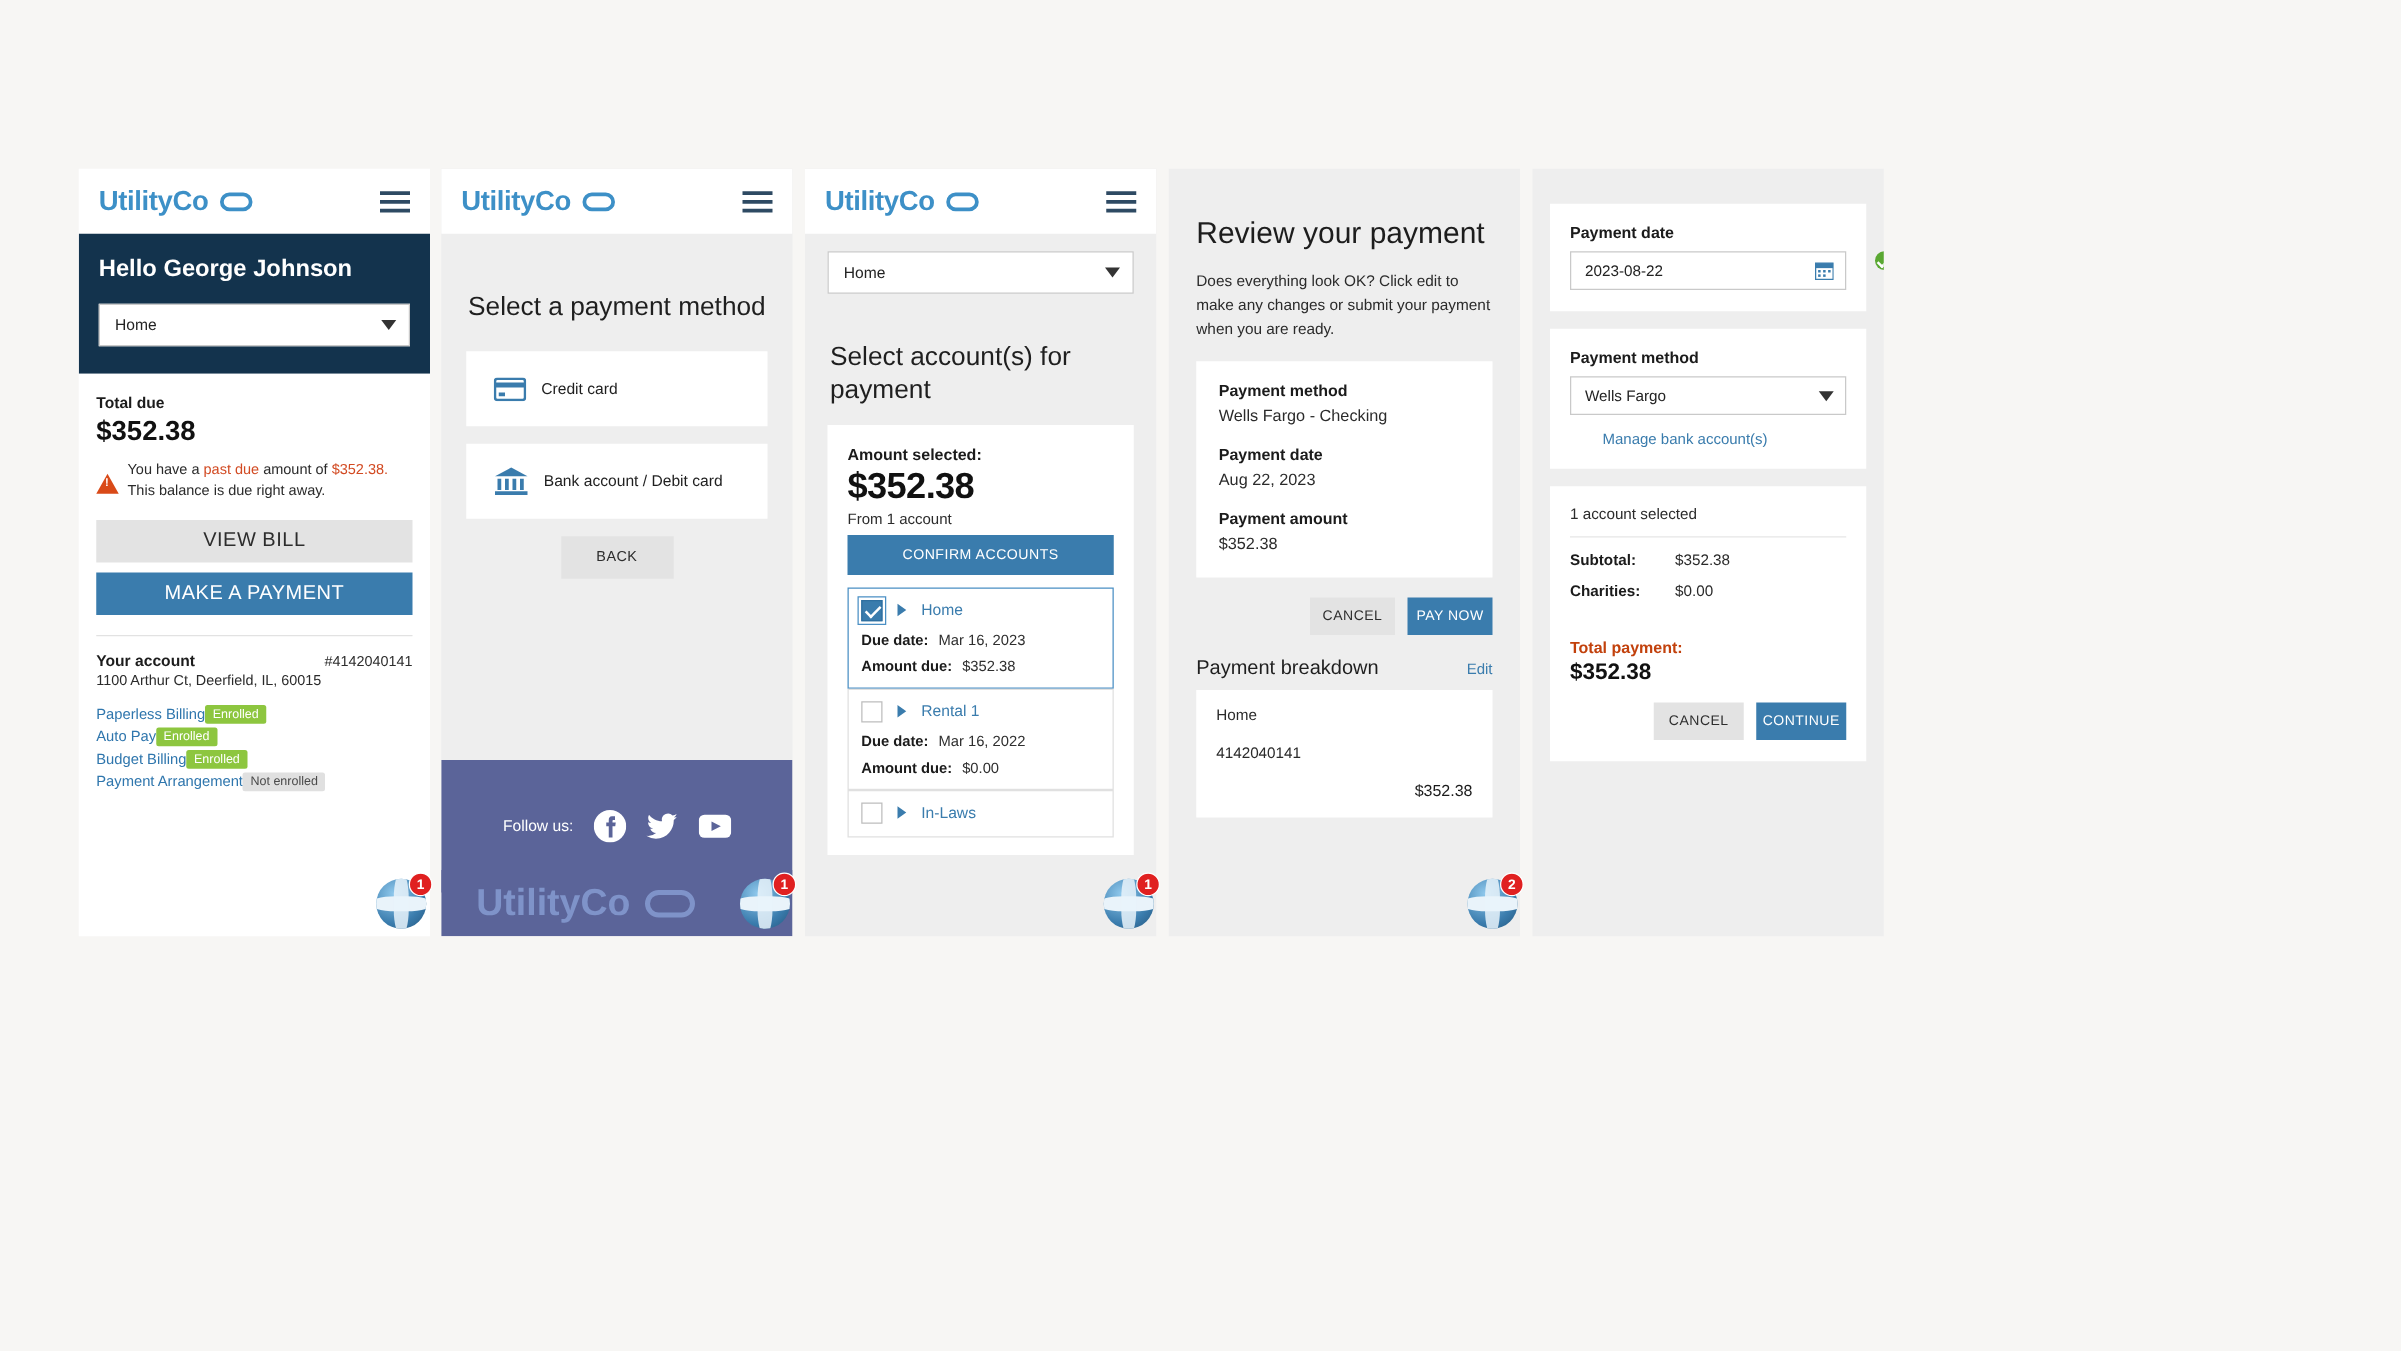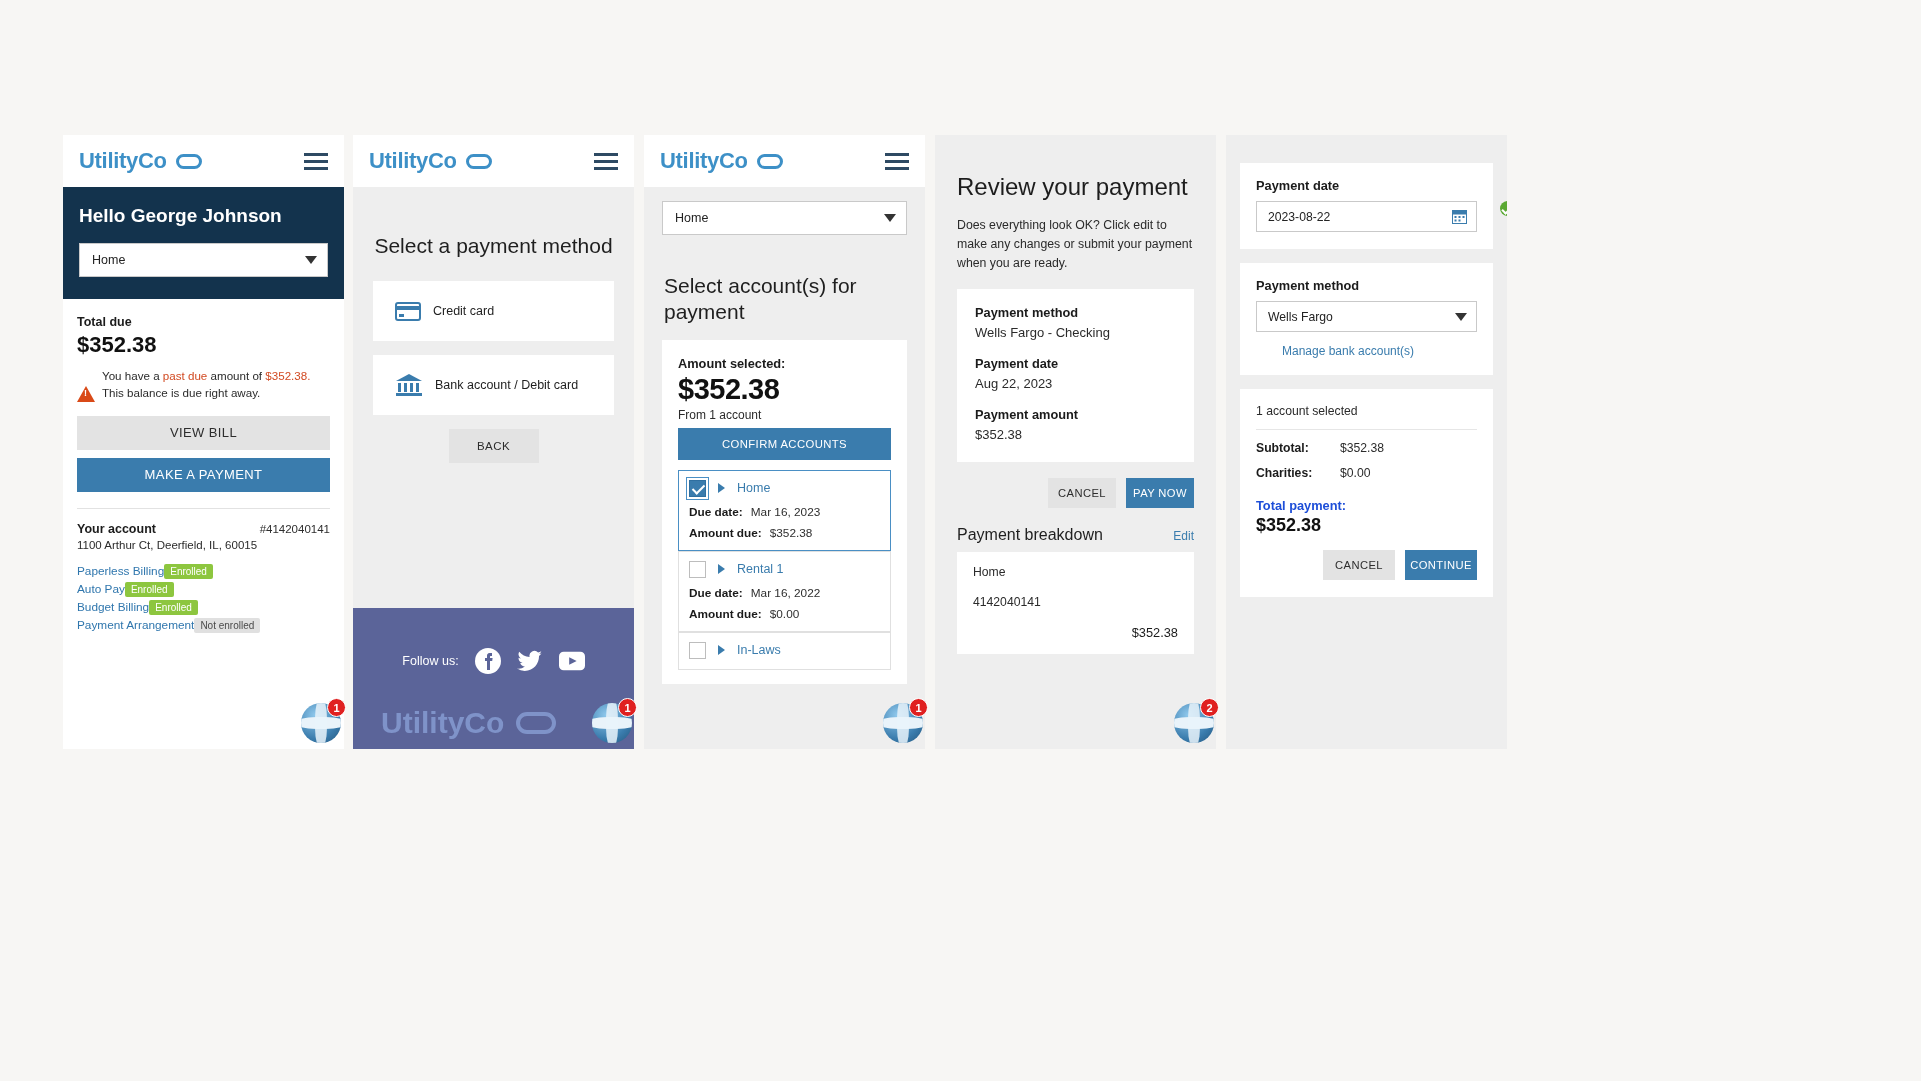--- a/index.html
+++ b/index.html
@@ -57,26 +57,26 @@
   .hero-title { color: #fff; font-size: 19px; font-weight: bold; margin-bottom: 16px; }
   .select-box {
     background: #fff; border: 1px solid #c9c9c9; height: 34px;
     display: flex; align-items: center; justify-content: space-between;
     padding: 0 10px 0 12px; font-size: 12.5px; color: #232323;
   }
   .caret { width:0;height:0;border-left:6px solid transparent;border-right:6px solid transparent;border-top:8px solid #333; }
   .card-body { background:#fff; padding: 16px 14px 0; }
   .sub-label { font-size: 12.5px; font-weight: bold; color:#1c1c1c; }
   .big-amt { font-size: 22px; font-weight: bold; color: #111; margin: 3px 0 9px; }
-  .pastdue-row { display:flex; gap:7px; align-items:flex-end; }
+  .pastdue-row { display:flex; gap:7px; align-items:center; }
   .pastdue-txt { font-size: 11.6px; color:#2b2b2b; line-height: 1.5; }
   .red { color:#d24a22; }
   .btn {
     display:flex; align-items:center; justify-content:center;
-    height: 34px; font-size: 13px; letter-spacing: .4px; cursor:pointer;
+    height: 34px; font-size: 16px; letter-spacing: .4px; cursor:pointer;
   }
   .btn-grey { background:#e3e3e3; color:#2d2d2d; }
   .btn-blue { background:#3a7cad; color:#fff; }
   .divider { height:1px; background:#e2e2e2; margin: 16px 0 0; }
   .acct-head { display:flex; justify-content:space-between; align-items:baseline; padding-top: 13px; }
   .acct-head b { font-size: 12.5px; color:#1c1c1c; }
   .acct-no { font-size: 11.5px; color:#2e2e2e; }
   .acct-addr { font-size: 11.5px; color:#2b2b2b; margin-top: 3px; }
   .enroll-list { margin-top: 13px; }
   .enroll-row { display:flex; justify-content:flex-start; align-items:center; margin-bottom: 3px; }
@@ -151,21 +151,21 @@
      justify-content:space-between; padding: 0 9px 0 11px; font-size: 12.2px; color:#232323; background:#fff;gap:31px; }
   .ok-dot { position:absolute; right: -22px; top: 38px; width: 15px; height: 15px; border-radius: 50%;
      background:#5aa832; }
   .ok-dot::after { content:""; position:absolute; left:4px; top:3px; width:4px;height:8px;
      border: solid #fff; border-width: 0 2px 2px 0; transform: rotate(45deg); }
   .manage-link { color:#3a7cad; font-size: 12px; margin-top: 12px; display:block;margin-left:26px; }
   .p5-sel-hdr { font-size: 12.2px; color:#2b2b2b; padding-bottom: 11px; border-bottom:1px solid #e6e6e6; }
   .kv { display:flex; margin-top: 11px; font-size: 12.2px; }
   .kv b { width: 84px; color:#1b1b1b; }
   .kv span { color:#2b2b2b; }
-  .tp-lbl { font-size: 12.8px; font-weight:bold; color:#1d4ed8; margin-top: 18px; }
+  .tp-lbl { font-size: 12.8px; font-weight:bold; color:#c2410c; margin-top: 30px; }
   .tp-amt { font-size: 18px; font-weight:bold; color:#111; margin-top: 2px; }
   .p5-actions { display:flex; gap: 10px; justify-content:flex-end; margin-top: 14px; }
   .p5-actions .btn { width: 72px; height: 30px; font-size: 11.2px; }
 
   
   .helper { position:absolute; width: 40px; height: 40px; }
   .helper .ball {
     width: 40px; height: 40px; border-radius: 50%;
     background: radial-gradient(circle at 35% 30%, #8fc8ec 0%, #3a7cad 62%, #24567d 100%);
     position:relative; overflow:hidden;

